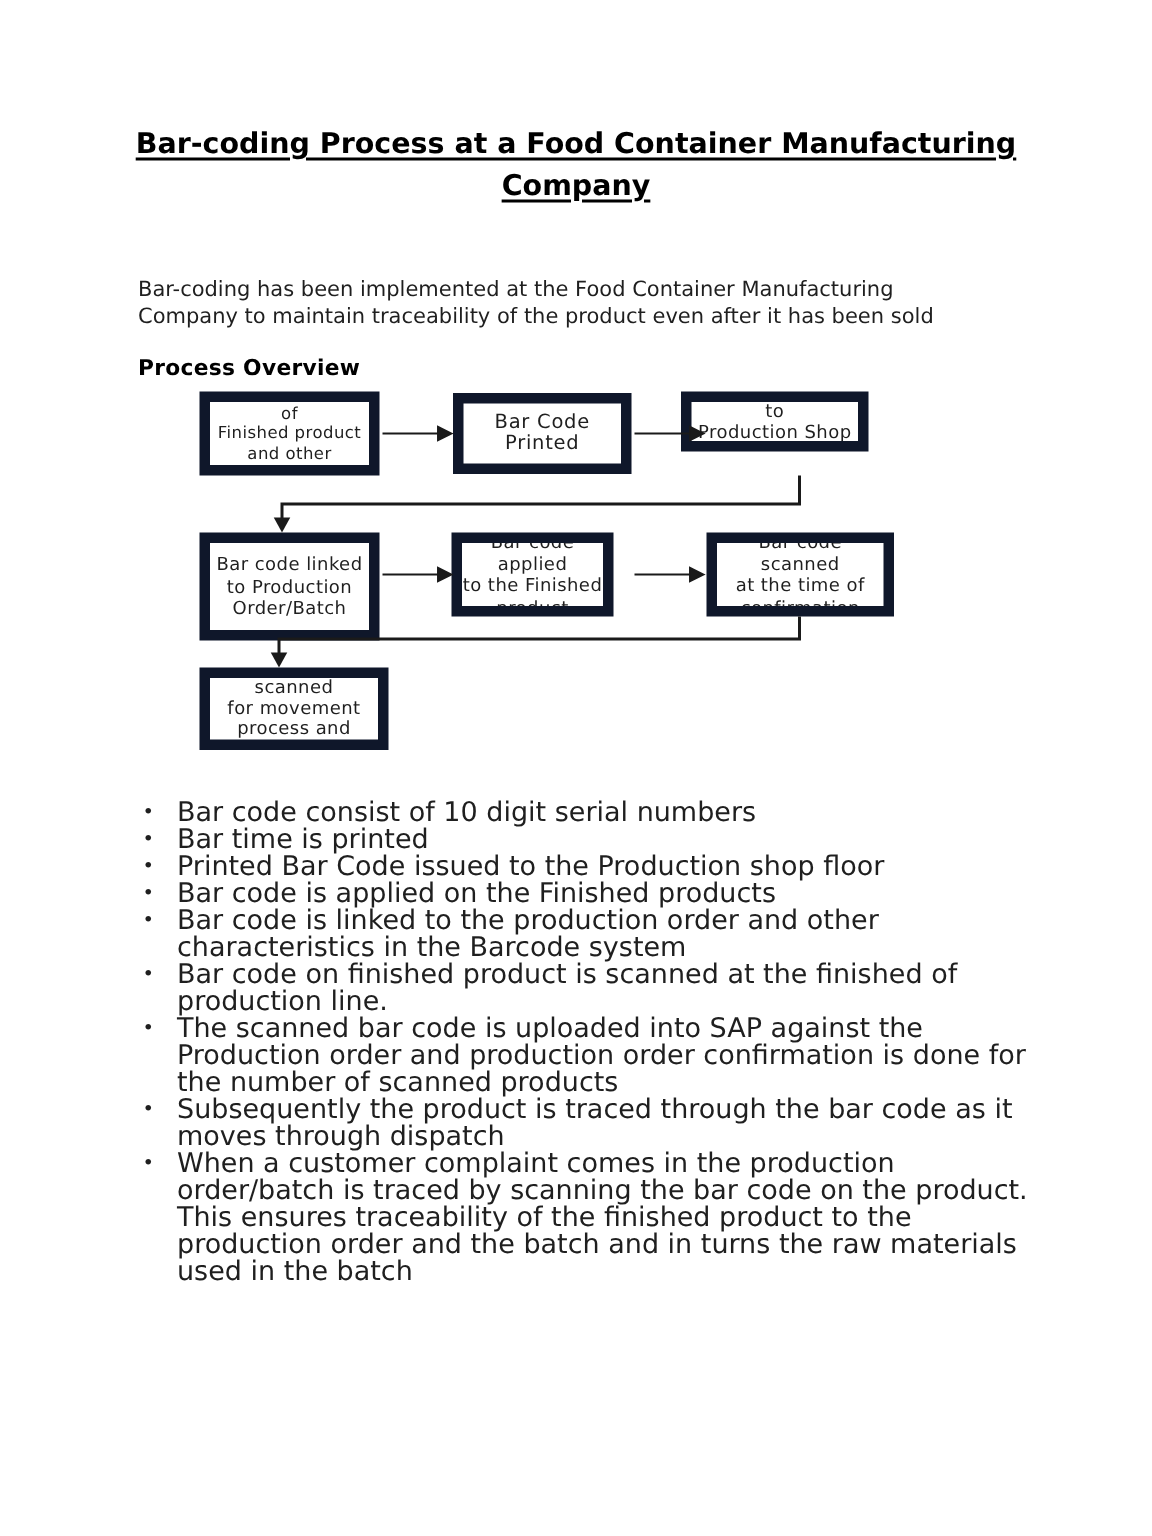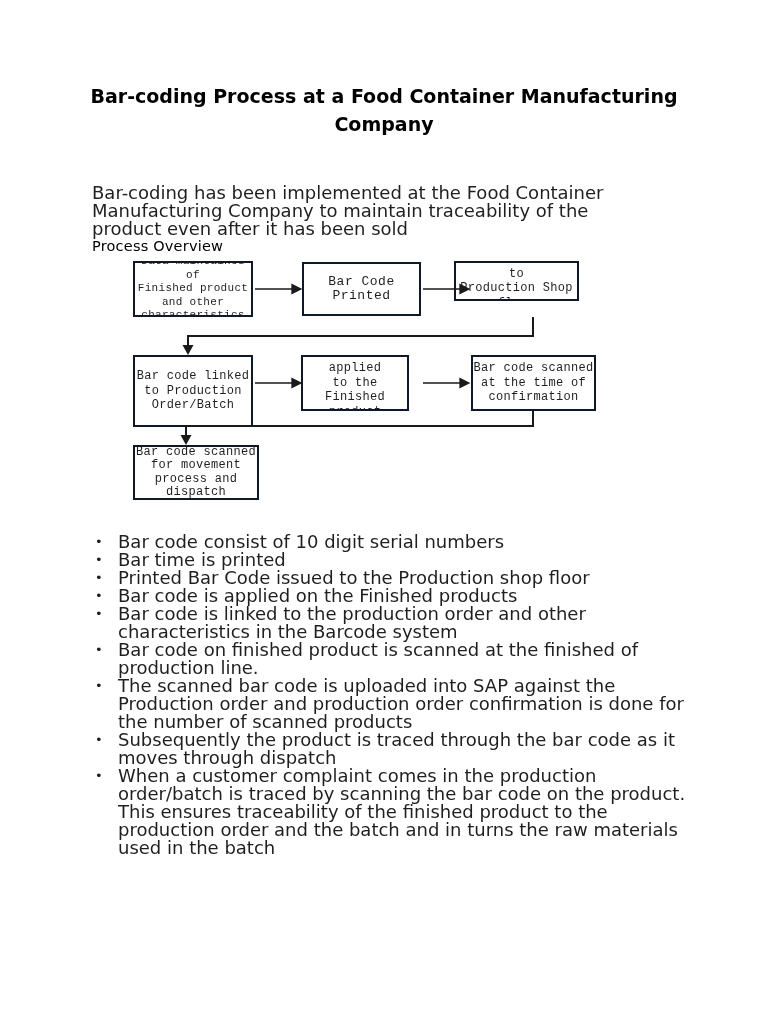--- a/index.html
+++ b/index.html
@@ -12,50 +12,50 @@
     overflow: hidden;
   }
   .page { position: absolute; inset: 0; background: #ffffff; }
 
   .doc-title {
     position: absolute; top: 82px; left: 0; right: 0;
     margin: 0 auto; max-width: 620px;
     text-align: center;
     font-size: 19px; font-weight: bold; color: #000000;
     line-height: 28px;
+    text-decoration: underline;
     text-decoration-thickness: 2px;
     text-underline-offset: 3px;
   }
 
   .intro {
     position: absolute; top: 159px; left: 92px;
     width: 545px;
-    font-size: 18px; line-height: 18px; margin-top: 25px;
+    font-size: 14px; line-height: 18px; margin-top: 25px;
   }
 
   .section-heading {
     position: absolute; top: 226px; left: 92px;
-    font-size: 14.5px; font-weight: normal; color: #000000;
+    font-size: 14.5px; font-weight: bold; color: #000000;
     letter-spacing: 0.2px;
   }
 
   
   .flow-box {
     position: absolute;
     box-sizing: border-box;
-    border: 2px solid #0f172a;
+    border: 7px solid #0f172a;
     background: #ffffff;
     display: flex; align-items: center; justify-content: center;
     text-align: center;
     white-space: pre-line;
     font-size: 12px; line-height: 14.5px;
     letter-spacing: 0.3px;
     color: #1f1f1f;
     overflow: hidden;
-    font-family: Liberation Mono, monospace;
   }
   .flow-box.b1 { left: 133px; top: 261px; width: 120px; height: 56px; font-size: 11px; line-height: 13.5px; }
   .flow-box.b2 { left: 302px; top: 262px; width: 119px; height: 54px; font-size: 13px; letter-spacing: 0.5px; }
   .flow-box.b3 { left: 454px; top: 261px; width: 125px; height: 40px; }
   .flow-box.b4 { left: 133px; top: 355px; width: 120px; height: 72px; }
   .flow-box.b5 { left: 301px; top: 355px; width: 108px; height: 56px; }
   .flow-box.b6 { left: 471px; top: 355px; width: 125px; height: 56px; }
   .flow-box.b7 { left: 133px; top: 445px; width: 126px; height: 55px; font-size: 12px; line-height: 13.5px; }
 
   .flow-svg { position: absolute; left: 0; top: 248px; width: 768px; height: 260px; }

